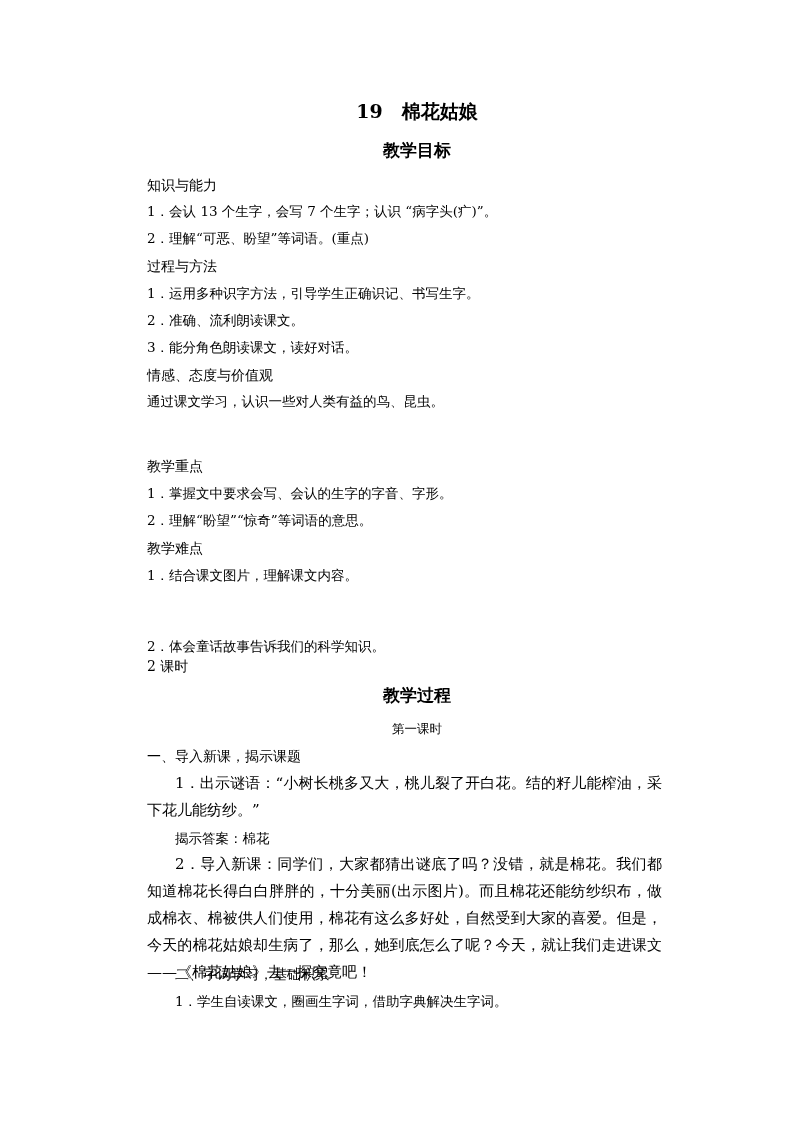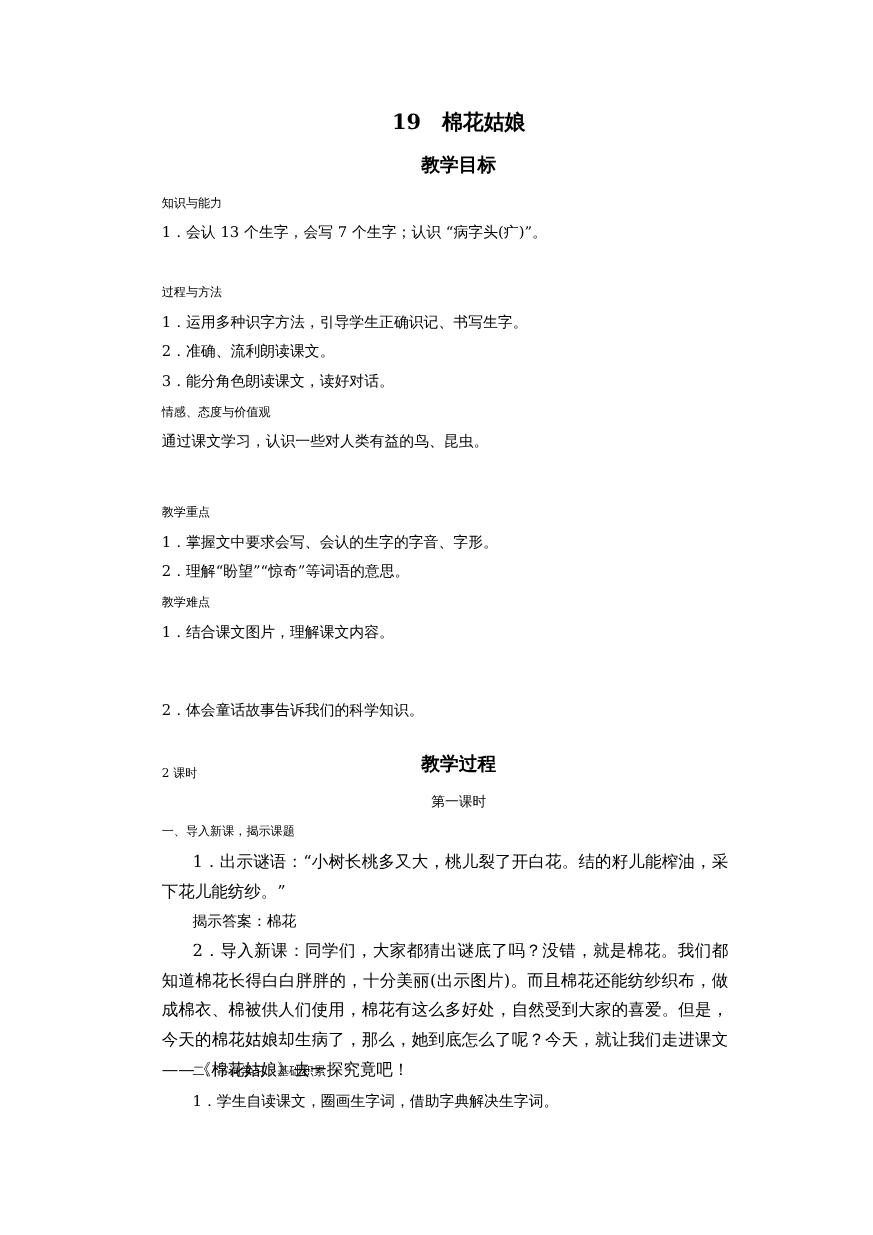--- a/index.html
+++ b/index.html
@@ -23,21 +23,21 @@
       height: 1123px;
     }
     .line {
       position: absolute;
       white-space: nowrap;
       font-size: 13.5px;
       line-height: 18px;
       left: 147px;
     }
     .sub {
-      font-size: 11px;
+      font-size: 14px;
     }
     .title {
       position: absolute;
       left: 0;
       width: 794px;
       text-align: center;
       font-weight: bold;
       white-space: nowrap;
       padding-left: 40px;
       box-sizing: border-box;
@@ -70,39 +70,40 @@
 <body>
 
 <div class="page">
 
   <div class="title t1" style="top:99px;">19　棉花姑娘</div>
 
   <div class="title t2" style="top:139px;">教学目标</div>
 
   <div class="line sub" style="top:176px;">知识与能力</div>
   <div class="line" style="top:202px;">1．会认 13 个生字，会写 7 个生字；认识 “病字头(疒)”。</div>
+  <div class="line" style="top:229px;">2．理解“可恶、盼望”等词语。(重点)</div>
 
   <div class="line sub" style="top:257px;">过程与方法</div>
   <div class="line" style="top:284px;">1．运用多种识字方法，引导学生正确识记、书写生字。</div>
   <div class="line" style="top:311px;">2．准确、流利朗读课文。</div>
   <div class="line" style="top:338px;">3．能分角色朗读课文，读好对话。</div>
 
   <div class="line sub" style="top:366px;">情感、态度与价值观</div>
   <div class="line" style="top:392px;">通过课文学习，认识一些对人类有益的鸟、昆虫。</div>
 
 
   <div class="line sub" style="top:457px;">教学重点</div>
   <div class="line" style="top:484px;">1．掌握文中要求会写、会认的生字的字音、字形。</div>
   <div class="line" style="top:511px;">2．理解“盼望”“惊奇”等词语的意思。</div>
 
   <div class="line sub" style="top:539px;">教学难点</div>
   <div class="line" style="top:566px;">1．结合课文图片，理解课文内容。</div>
   <div class="line" style="top:593px;margin-top:44px;">2．体会童话故事告诉我们的科学知识。</div>
 
-  <div class="line sub" style="top:657px;margin-top:37px;">2 课时</div>
+  <div class="line sub" style="top:657px;">2 课时</div>
 
   <div class="title t2" style="top:684px;">教学过程</div>
   <div class="center-small" style="top:721px;">第一课时</div>
 
   <div class="line sub" style="top:747px;">一、导入新课，揭示课题</div>
 
   <div class="wrap" style="top:770px;">1．出示谜语：“小树长桃多又大，桃儿裂了开白花。结的籽儿能榨油，采下花儿能纺纱。”</div>
 
   <div class="line" style="top:829px; left:175px;">揭示答案：棉花</div>
 

